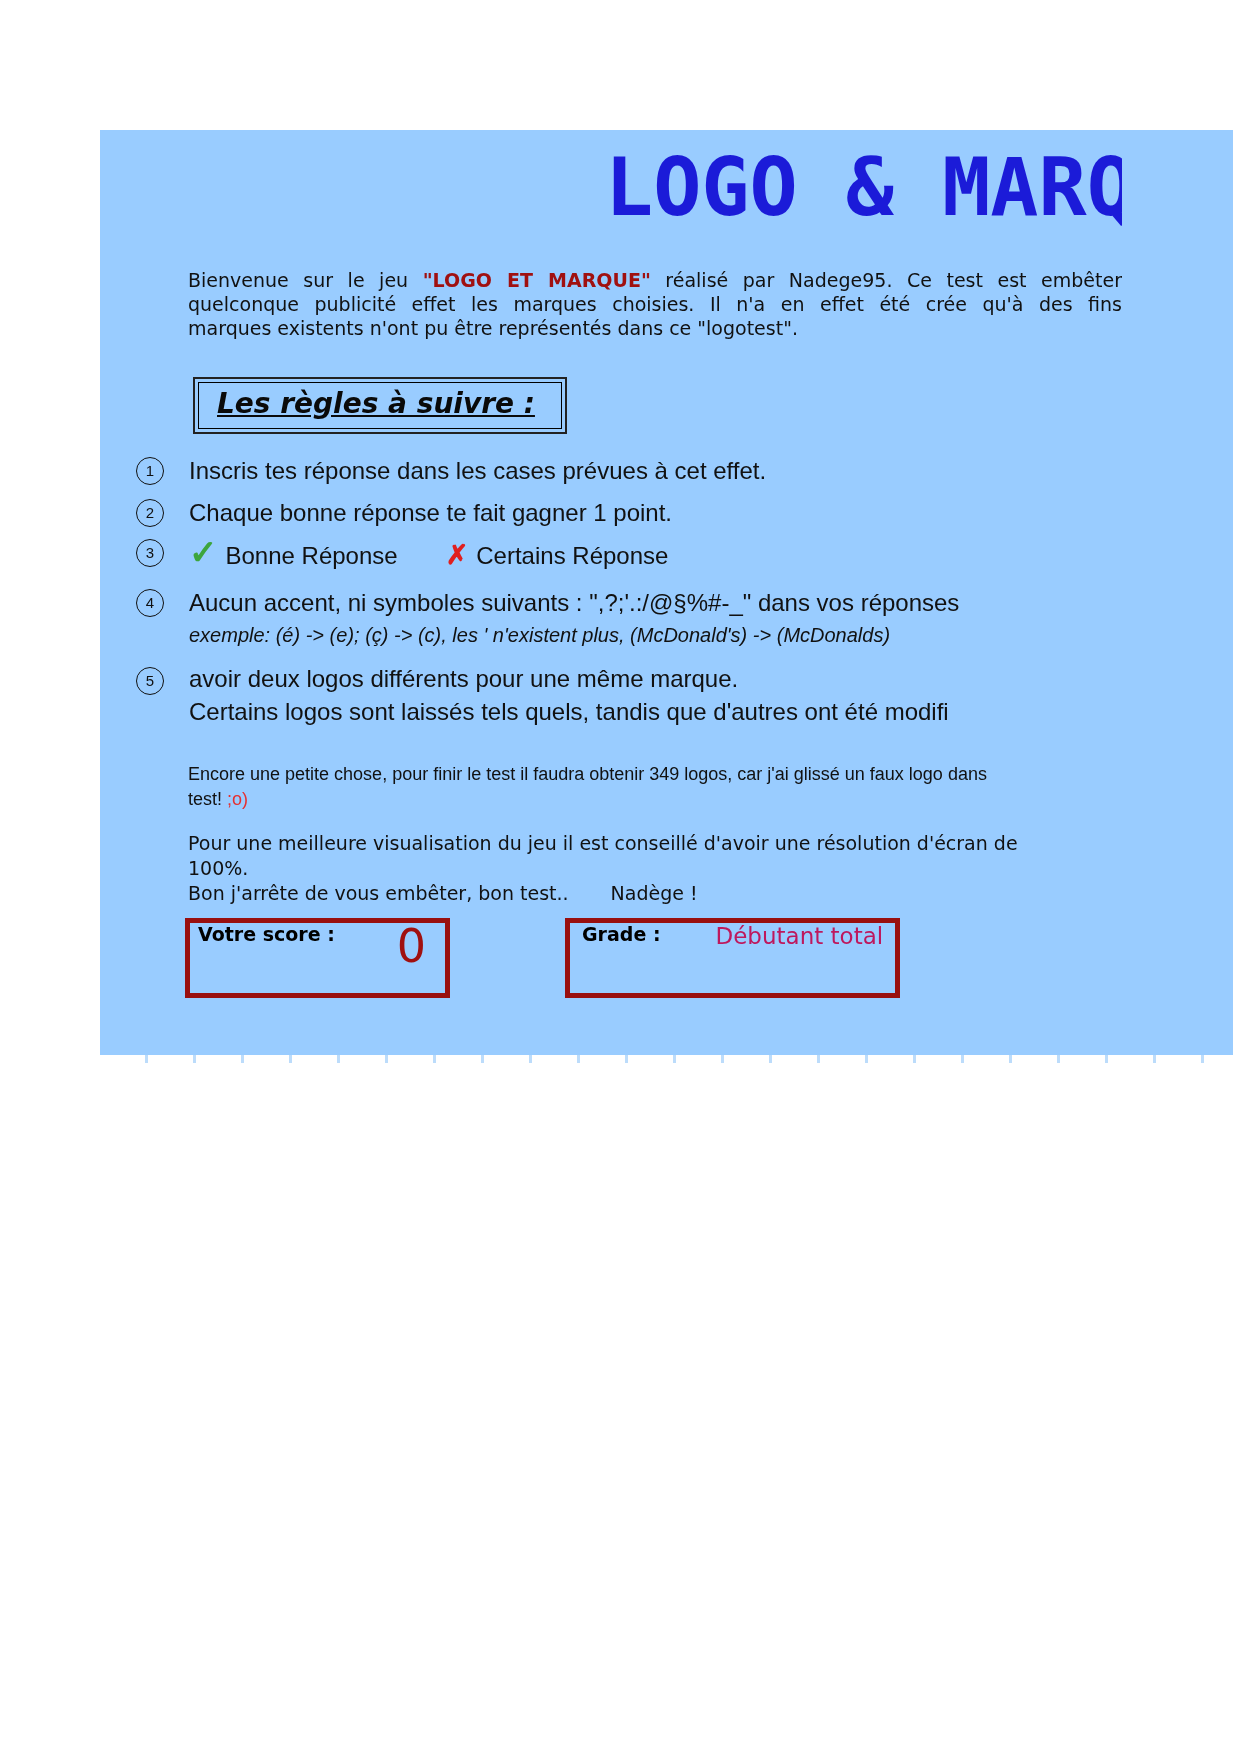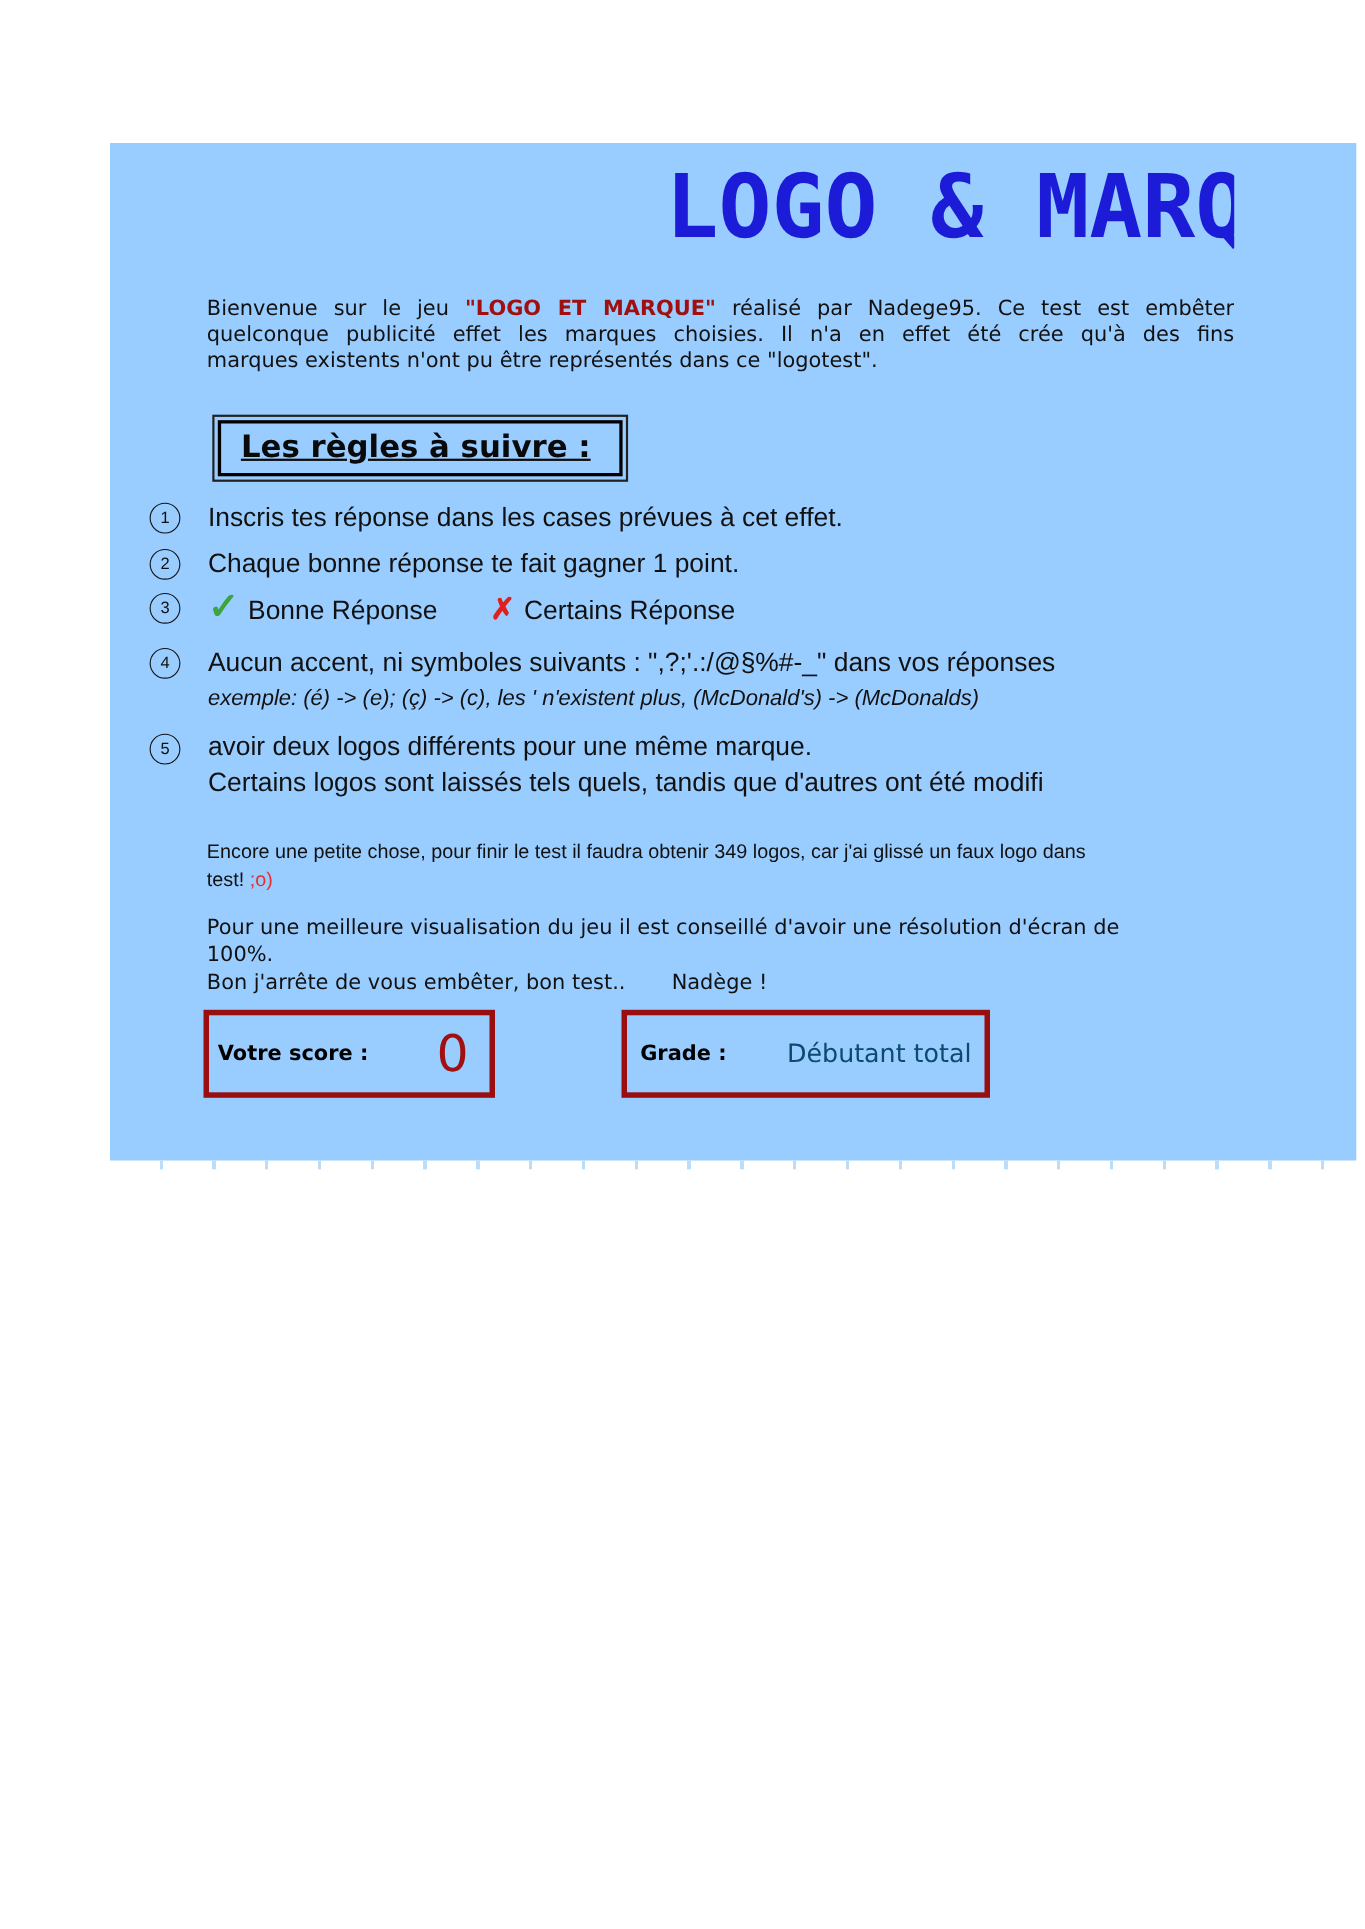--- a/index.html
+++ b/index.html
@@ -14,21 +14,21 @@
   .title{position:absolute;left:505px;top:14px;white-space:nowrap;
          font-family:"DejaVu Sans Mono",monospace;font-weight:700;font-size:80px;line-height:1.1;
          color:#1b1bd8;letter-spacing:0;}
 
   .welcome{position:absolute;left:88px;top:138px;font-size:19px;line-height:24px;color:#111;}
   .wline{white-space:nowrap;}
   .j{width:934px;text-align:justify;text-align-last:justify;white-space:normal;overflow:hidden;height:24px;}
   .brand{color:#a01010;font-weight:700;}
 
   .rulesbox{position:absolute;left:93px;top:247px;border:2px solid #222;padding:3px;background:transparent;}
-  .rulesbox-inner{border:3px solid #000000;padding:4px 26px 8px 18px;}
+  .rulesbox-inner{border:1px solid #000000;padding:4px 26px 8px 18px;font-style:italic;}
   .rules-heading{font-family:"DejaVu Sans",sans-serif;font-weight:700;font-size:28px;
                  text-decoration:underline;color:#0a0a0a;white-space:nowrap;}
 
   .rule{position:absolute;left:36px;display:flex;align-items:flex-start;column-gap:25px;
         font-family:"Liberation Sans",sans-serif;font-size:24px;line-height:30px;color:#111;}
   .num{flex:0 0 auto;width:26px;height:26px;margin-top:1px;border:1.6px solid #111;border-radius:50%;
        display:flex;align-items:center;justify-content:center;
        font-family:"Liberation Sans",sans-serif;font-size:15px;font-weight:400;color:#111;}
   .rtext{white-space:nowrap;}
   .rule5 .rtext{white-space:nowrap;line-height:33px;}
@@ -36,26 +36,26 @@
   .check{color:#3da53d;font-size:34px;line-height:28px;font-weight:700;margin-right:8px;}
   .cross{color:#e01f1f;font-size:27px;line-height:28px;font-weight:700;margin:0 8px 0 48px;}
 
   .note1{position:absolute;left:88px;top:632px;font-family:"Liberation Sans",sans-serif;
          font-size:18px;line-height:25px;color:#111;white-space:nowrap;}
   .smiley{color:#e53030;}
   .note2{position:absolute;left:88px;top:701px;font-size:19px;line-height:25px;color:#111;white-space:nowrap;}
   .sig{margin-left:42px;}
 
   .scorebox{position:absolute;top:788px;height:80px;border:5px solid #990f0f;box-sizing:border-box;
-            display:flex;align-items:center;background:transparent;}
+            display:flex;background:transparent;}
   .box-score{left:85px;width:265px;padding-left:8px;}
   .box-grade{left:465px;width:335px;padding-left:12px;}
   .boxlabel{font-family:"DejaVu Sans",sans-serif;font-weight:700;font-size:19px;color:#000;white-space:nowrap;}
   .scoreval{font-family:"DejaVu Sans",sans-serif;font-size:46px;color:#a01010;margin-left:62px;line-height:1;}
-  .gradeval{font-family:"DejaVu Sans",sans-serif;font-size:23px;color:#0c4a6e;margin-left:55px;white-space:nowrap;}
+  .gradeval{font-family:"DejaVu Sans",sans-serif;font-size:23px;color:#be185d;margin-left:55px;white-space:nowrap;}
 </style>
 </head>
 <body>
 
 <div class="page">
   <div class="panel"></div>
   <div class="tickrow"></div>
 
   <div class="content">
 

